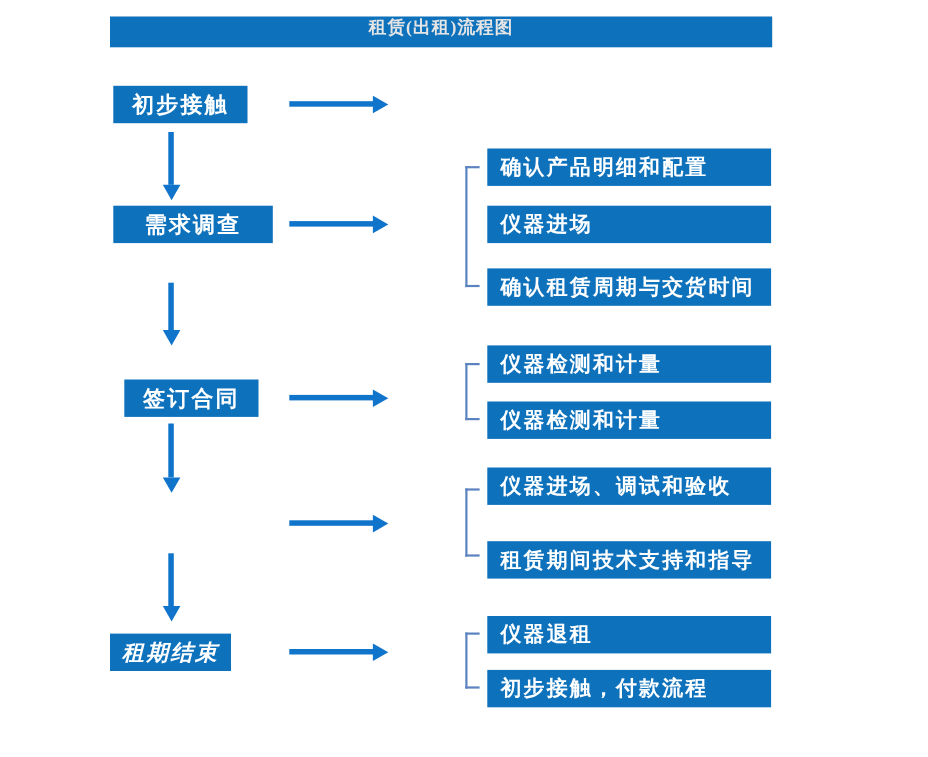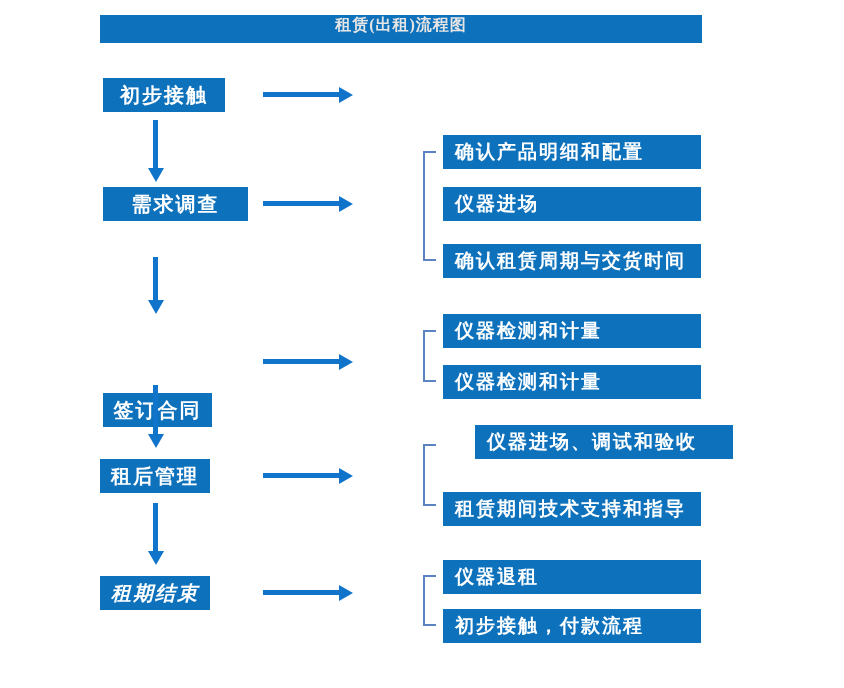--- a/index.html
+++ b/index.html
@@ -87,22 +87,21 @@
 <body>
 
 <div class="canvas">
 
   <div class="banner">
     <span>租赁(出租)流程图</span>
   </div>
 
   <div class="box stage" style="left:103px; top:78px;  width:122px;">初步接触</div>
   <div class="box stage" style="left:103px; top:187px; width:145px;">需求调查</div>
-  <div class="box stage" style="left:103px; top:345px; width:109px;margin-top:48px;">签订合同</div>
-  <div class="box stage" style="left:100px; top:459px; width:110px;">租后管理</div>
+  <div class="box stage" style="left:113px; top:345px; width:122px;">签订合同</div>
   <div class="box stage" style="left:100px; top:576px; width:110px;font-style:italic;">租期结束</div>
 
   <div class="varrow" style="top:120px; height:62px;">
     <span class="shaft" style="height:48px;"></span>
     <span class="head"></span>
   </div>
   <div class="varrow" style="top:257px; height:57px;">
     <span class="shaft" style="height:43px;"></span>
     <span class="head"></span>
   </div>
@@ -142,19 +141,19 @@
   <div class="bracket" style="top:575px; height:51px;"></div>
 
 
   <div class="box detail" style="top:135px;">确认产品明细和配置</div>
   <div class="box detail" style="top:187px;">仪器进场</div>
   <div class="box detail" style="top:244px;">确认租赁周期与交货时间</div>
 
   <div class="box detail" style="top:314px;">仪器检测和计量</div>
   <div class="box detail" style="top:365px;text-align:center;">仪器检测和计量</div>
 
-  <div class="box detail" style="top:425px;margin-left:32px;">仪器进场、调试和验收</div>
+  <div class="box detail" style="top:425px;">仪器进场、调试和验收</div>
   <div class="box detail" style="top:492px;">租赁期间技术支持和指导</div>
 
   <div class="box detail" style="top:560px;">仪器退租</div>
   <div class="box detail" style="top:609px;">初步接触，付款流程</div>
 
 </div>
 
 </body></html>

